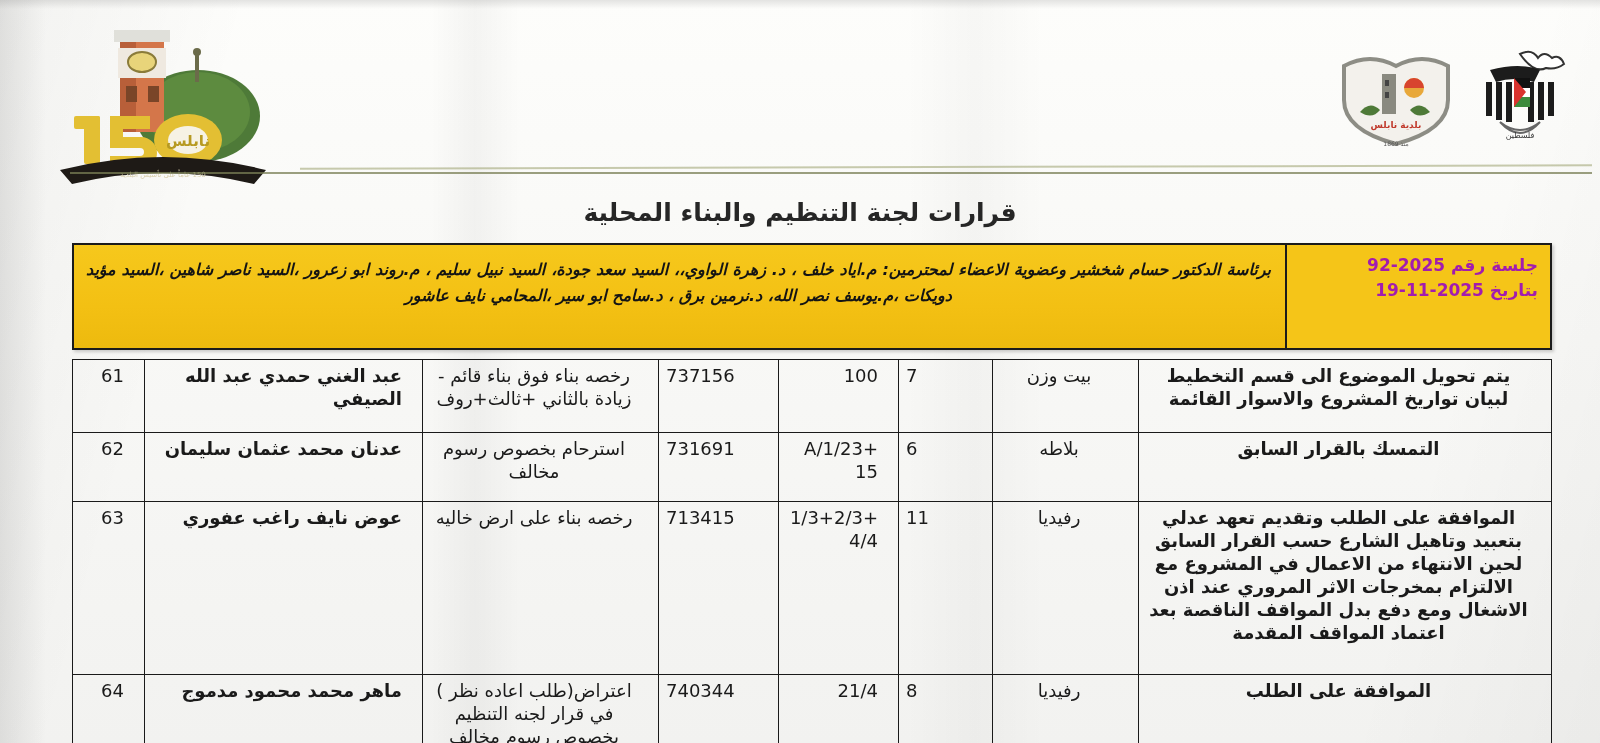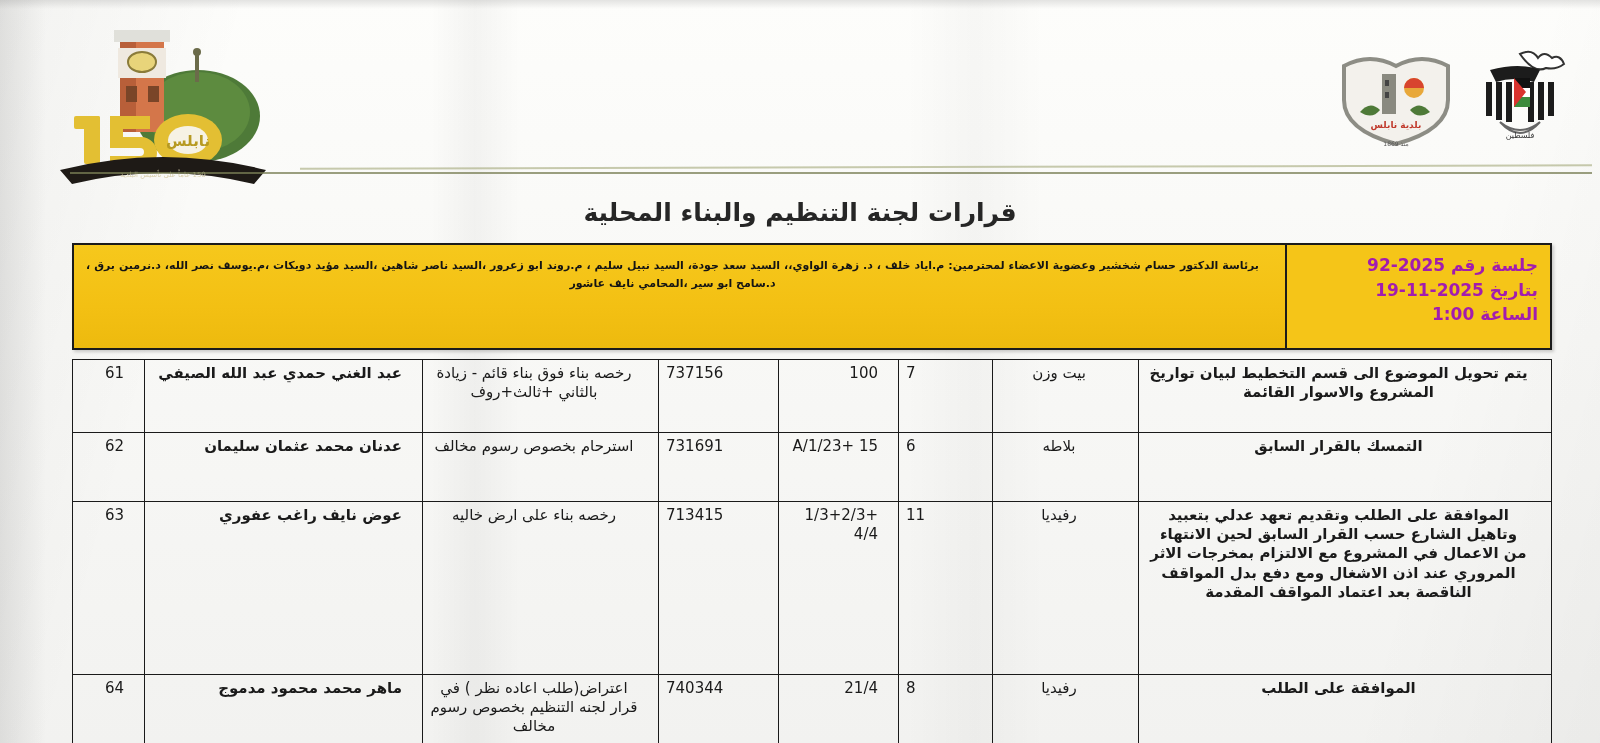--- a/index.html
+++ b/index.html
@@ -128,48 +128,49 @@
     box-sizing: border-box;
     font-weight: bold;
     font-size: 17px;
     line-height: 1.45;
     color: #a21caf;
     text-align: right;
     direction: rtl;
   }
   .session-members {
     flex: 1 1 auto;
-    padding: 12px 26px 8px 12px;
+    padding: 12px 14px 8px 12px;
     box-sizing: border-box;
     font-weight: bold;
-    font-size: 11px;
+    font-size: 16px;
     line-height: 1.65;
     color: #141414;
     text-align: justify;
     text-align-last: center;
     direction: rtl;
     background: linear-gradient(180deg, #F6C81C 0%, #F3C013 60%, #EDBA0E 100%);
+    font-style: italic;
   }
 
   
   .decisions-table {
     position: absolute;
     left: 72px;
     right: 48px;
     top: 359px;
     border-collapse: collapse;
     direction: rtl;
     table-layout: fixed;
     background: transparent;
   }
   .decisions-table td {
     border: 1.5px solid #1a1a1a;
     padding: 4px 20px 6px 7px;
     vertical-align: top;
-    font-size: 15px;
+    font-size: 18px;
     color: #1a1a1a;
     line-height: 1.28;
     background: rgba(255,255,255,0.0);
   }
   .col-idx      { width: 44px;  text-align: right; direction: ltr; font-size: 19px; padding-right: 8px; }
   .col-name     { width: 250px; font-weight: bold; font-size: 17.5px; }
   .col-subject  { width: 208px; text-align: center; font-size: 16.5px; margin-top: 40px; }
   .col-file     { width: 92px;  text-align: left; direction: ltr; font-size: 19px; }
   .col-plot     { width: 92px;  text-align: right; direction: ltr; font-size: 19px; }
   .col-basin    { width: 66px;  text-align: left; direction: ltr; font-size: 19px; }
@@ -277,21 +278,20 @@
     <div class="header-rule"></div>
     <div class="header-rule-tail"></div>
   </div>
 
   <div class="doc-title">قرارات لجنة التنظيم والبناء المحلية</div>
 
   <div class="session-box">
     <div class="session-meta">
       <div>جلسة رقم 2025-92</div>
       <div>بتاريخ 2025-11-19</div>
-      <div>الساعة 1:00</div>
     </div>
     <div class="session-members">برئاسة الدكتور حسام شخشير وعضوية الاعضاء لمحترمين: م.اياد خلف ، د. زهرة الواوي،، السيد سعد جودة، السيد نبيل سليم ، م.روند ابو زعرور ،السيد ناصر شاهين ،السيد مؤيد دويكات ،م.يوسف نصر الله، د.نرمين برق ، د.سامح ابو سير ،المحامي نايف عاشور</div>
   </div>
 
   <table class="decisions-table">
     <tbody>
       <tr class="row-61">
         <td class="col-decision">يتم تحويل الموضوع الى قسم التخطيط لبيان تواريخ المشروع والاسوار القائمة</td>
         <td class="col-area">بيت وزن</td>
         <td class="col-basin">7</td>

